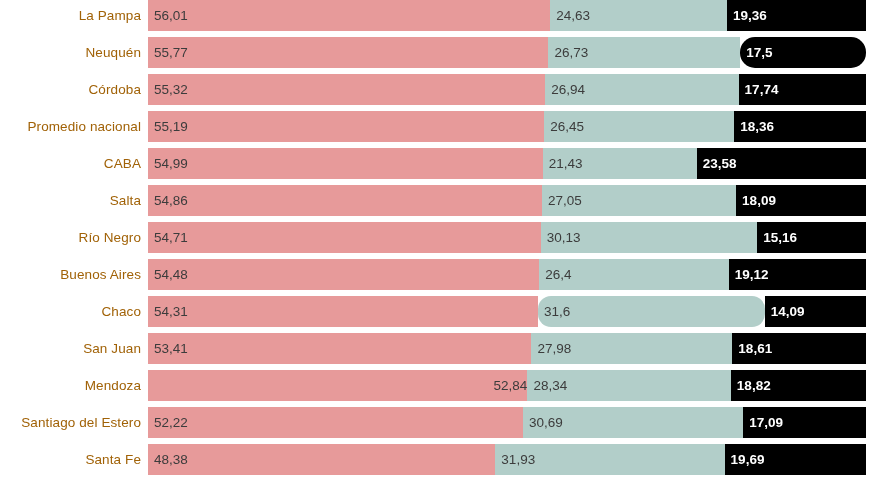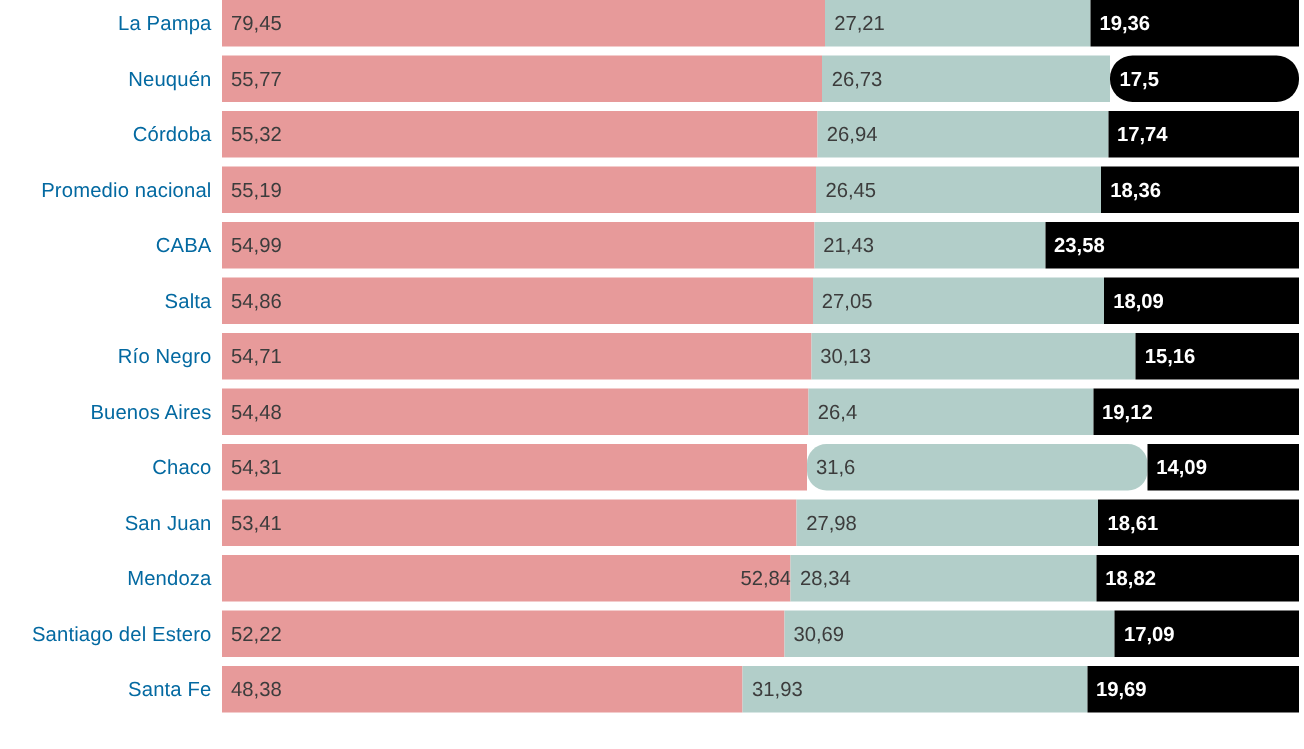--- a/index.html
+++ b/index.html
@@ -31,21 +31,21 @@
   }
   .row-label {
     width: 148px;
     flex: 0 0 148px;
     display: flex;
     align-items: center;
     justify-content: flex-end;
     padding-right: 7px;
     box-sizing: border-box;
     font-size: 13.5px;
-    color: #0369a1;
+    color: #a16207;
     white-space: nowrap;
     letter-spacing: 0.1px;
     padding-left: 16px;
   }
   .bar {
     flex: 1 1 auto;
     display: flex;
     height: 31px;
     margin-right: 3px;
   }
@@ -77,24 +77,24 @@
 </style>
 </head>
 <body>
 
 <div id="chart-root">
   <div class="rows" id="rows">
       <div class="row">
         <div class="row-label">La Pampa</div>
         <div class="bar">
           <div class="seg seg-1" style="width: 56.01%;">
-            <span class="seg-label">79,45</span>
+            <span class="seg-label">56,01</span>
           </div>
           <div class="seg seg-2" style="width: 24.63%;">
-            <span class="seg-label">27,21</span>
+            <span class="seg-label">24,63</span>
           </div>
           <div class="seg seg-3" style="width: 19.36%;">
             <span class="seg-label">19,36</span>
           </div>
         </div>
       </div>
       <div class="row">
         <div class="row-label">Neuquén</div>
         <div class="bar">
           <div class="seg seg-1" style="width: 55.77%;">

